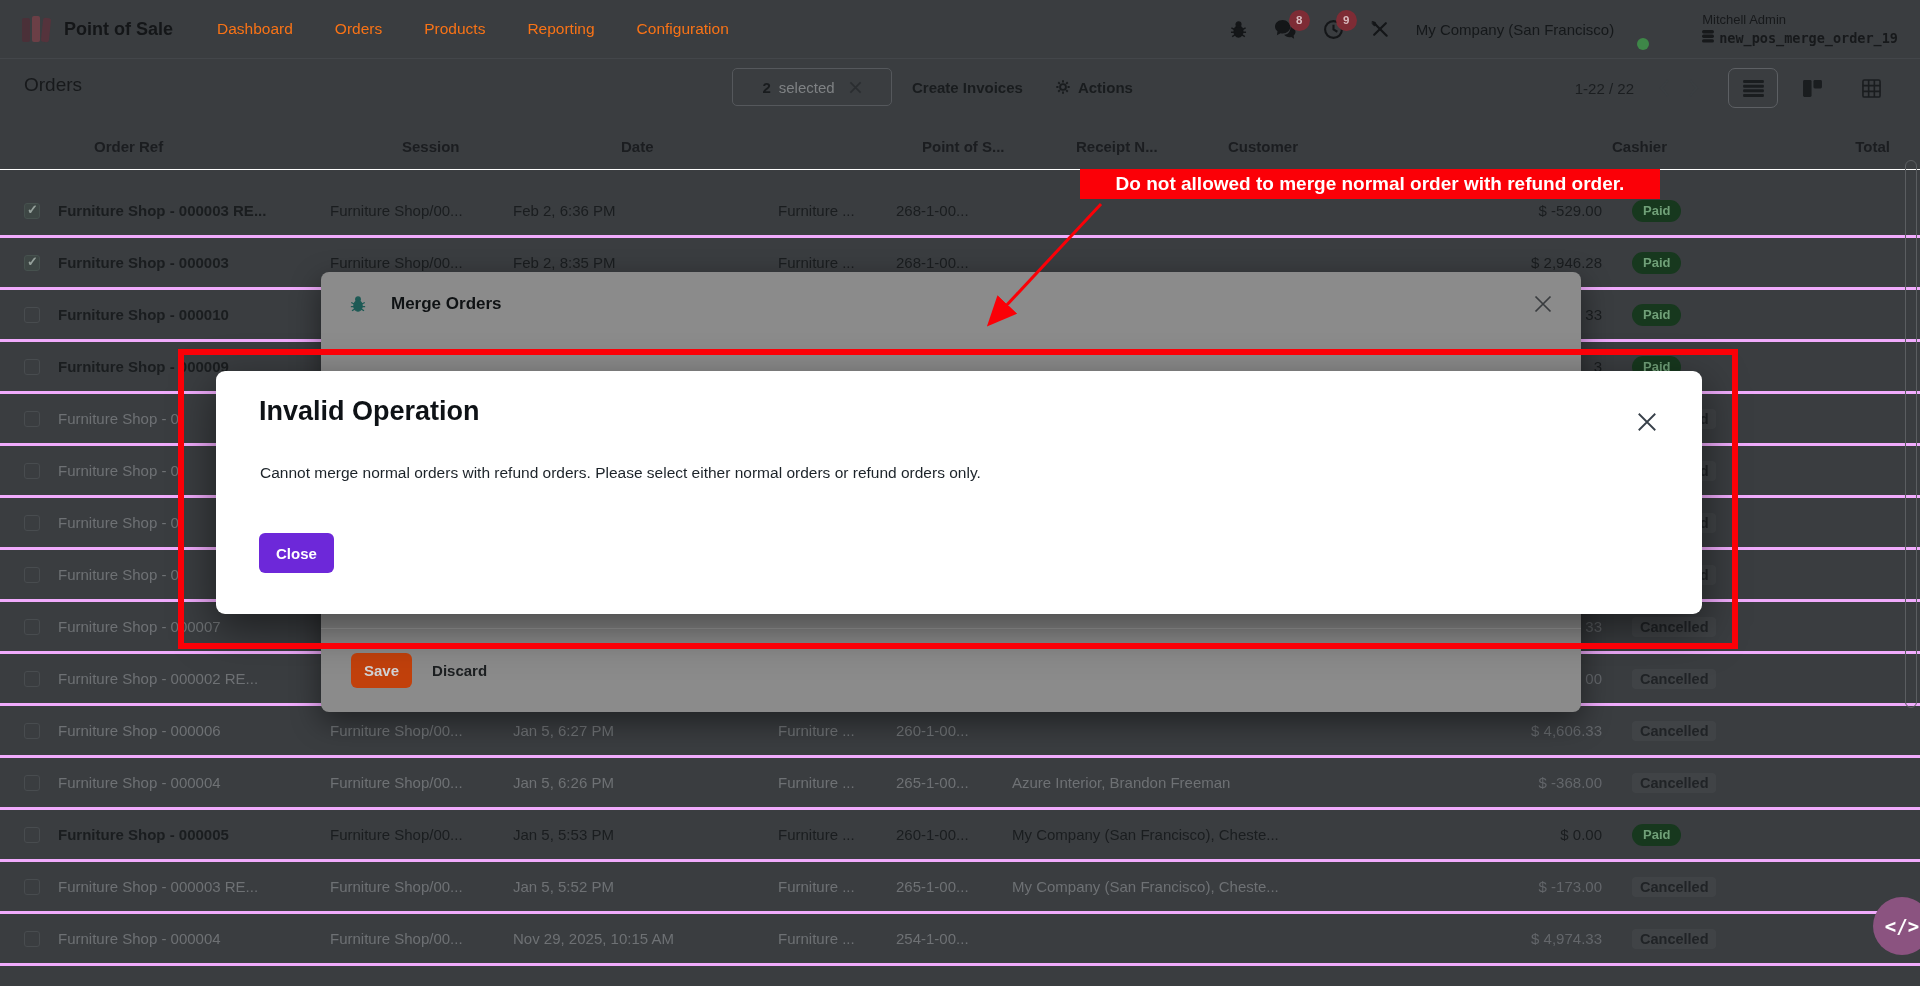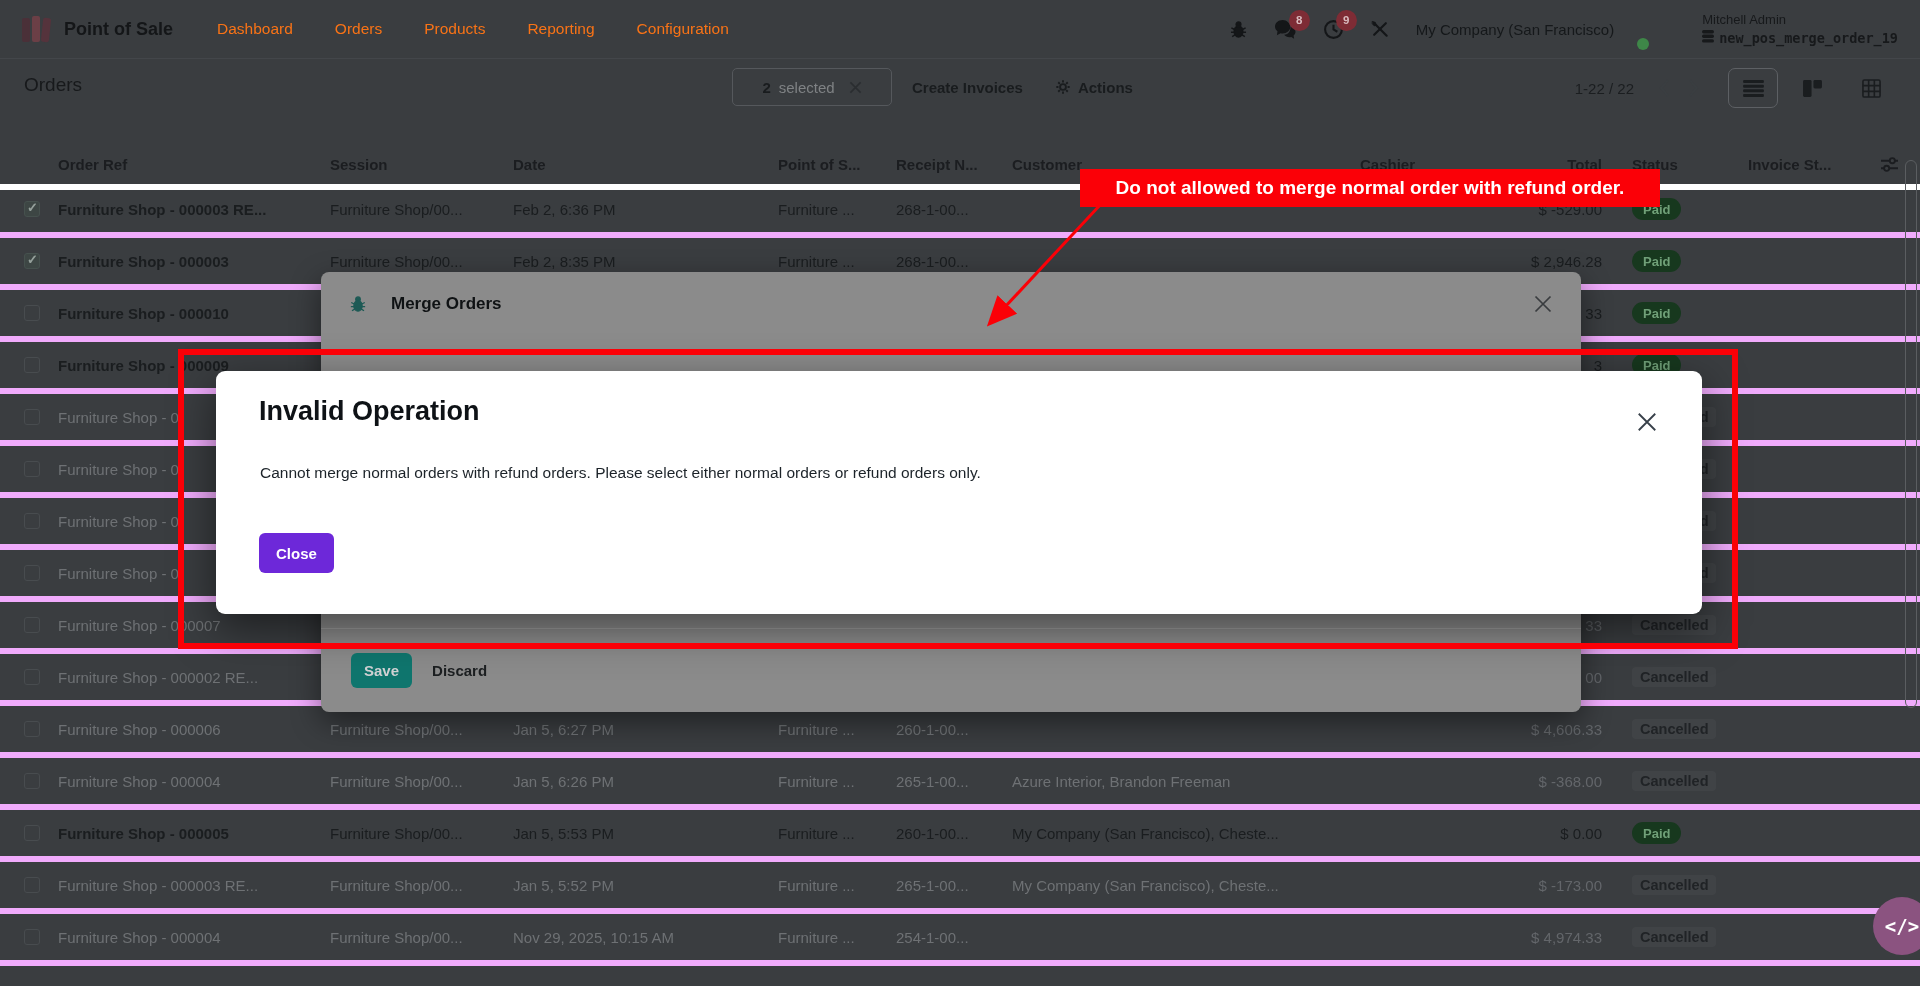--- a/index.html
+++ b/index.html
@@ -52,32 +52,32 @@
   .actions-btn { margin-left:32px; }
   .cp-right { position:absolute; right:24px; top:9px; display:flex; align-items:center; }
   .pager-txt { font-size:15px; color:#1b1e20; margin-right:16px; }
   .pg-btn { color:#3a3e41; display:flex; align-items:center; padding:4px 9px; cursor:pointer; }
   .switcher { display:flex; align-items:center; margin-left:20px; gap:9px; }
   .sw-btn { width:50px; height:40px; display:flex; align-items:center; justify-content:center;
             color:#1a1d1f; cursor:pointer; border-radius:7px; }
   .sw-btn.active { border:1px solid #5d6064; }
 
   
-  .thead { position:absolute; left:0; top:144px; width:100%; height:46px;
+  .thead { position:absolute; left:0; top:124px; width:100%; height:46px;
            display:grid; grid-template-columns:var(--cols); align-items:center;
-           border-bottom:6px solid #ffffff; }
+           border-bottom:1px solid #ffffff;gap:36px; }
   .thead > span { font-weight:600; font-size:15px; color:#1b1d20; padding-left:8px;
                   white-space:nowrap; overflow:hidden; cursor:pointer; }
   .thead .h-total { text-align:right; padding-left:0; }
   .thead .h-status { padding-left:30px; }
   .filter-ico { margin-left:22px; color:#1b1d20; display:flex; cursor:pointer; }
 
   .rows { position:absolute; left:0; top:186px; width:100%; }
   .trow { display:grid; grid-template-columns:var(--cols); height:52px; align-items:center;
-          border-bottom:6px solid #f0abfc; font-size:15px; color:#1a1d1f; cursor:pointer; }
+          border-bottom:3px solid #f0abfc; font-size:15px; color:#1a1d1f; cursor:pointer; }
   .trow > span { padding-left:8px; white-space:nowrap; overflow:hidden; }
   .c-ref { font-weight:600; }
   .trow.muted .c-ref, .trow.muted .c-session, .trow.muted .c-date, .trow.muted .c-pos,
   .trow.muted .c-receipt, .trow.muted .c-customer { font-weight:400; color:#6e7174; }
   .c-total { text-align:right; font-weight:500; }
   .trow.muted .c-total { color:#63666a; }
   .cb-cell { padding-left:0 !important; }
   .cb { display:block; width:16px; height:16px; margin-left:24px; border:1px solid #484c4f;
         border-radius:3px; position:relative; cursor:pointer; }
   .cb.checked { background:#3d4644; border-color:#46514e; }
@@ -95,37 +95,37 @@
   .merge-modal { position:absolute; left:321px; top:272px; width:1260px; height:440px;
                  background:#8b8b8b; border-radius:8px; box-shadow:0 10px 30px rgba(0,0,0,.45);
                  z-index:10; display:flex; flex-direction:column; }
   .merge-header { height:64px; display:flex; align-items:center; gap:24px; padding:0 28px; }
   .merge-title { font-size:17px; font-weight:700; color:#0f1214; }
   .bug-ico { color:#1d5a55; display:flex; }
   .merge-close { margin-left:auto; color:#393c3f; display:flex; cursor:pointer; }
   .merge-body { flex:1; }
   .merge-footer { height:84px; border-top:1px solid #9d9d9d; display:flex; align-items:center;
                   gap:20px; padding:0 30px; }
-  .save-btn { background:#0f766e; color:#d2d3d5; border:none; border-radius:6px;
+  .save-btn { background:#c2410c; color:#d2d3d5; border:none; border-radius:6px;
               font-family:inherit; font-size:15px; font-weight:600; padding:9px 13px; cursor:pointer; }
   .discard-btn { background:transparent; border:none; color:#1c1f21; font-family:inherit;
                  font-size:15px; font-weight:600; cursor:pointer; }
 
   
   .error-modal { position:absolute; left:216px; top:371px; width:1486px; height:243px;
                  background:#ffffff; border-radius:9px; box-shadow:0 14px 44px rgba(0,0,0,.5); z-index:20; }
   .err-title { position:absolute; left:43px; top:25px; font-size:27px; font-weight:600; color:#0e1216; }
   .err-close { position:absolute; right:44px; top:40px; color:#374049; display:flex; cursor:pointer; }
   .err-msg { position:absolute; left:44px; top:93px; font-size:15.5px; color:#1c2329; }
   .err-btn { position:absolute; left:43px; top:162px; height:40px; padding:0 17px;
              border:none; border-radius:6px; font-family:inherit; font-size:15px; font-weight:600;
              color:#fff; cursor:pointer; }
 
   
-  .note-bar { position:absolute; left:1080px; top:169px; width:580px; height:38px; z-index:30;
+  .note-bar { position:absolute; left:1080px; top:169px; width:580px; height:30px; z-index:30;
               display:flex; align-items:center; justify-content:center;
               color:#fff; font-weight:700; font-size:19px; white-space:nowrap; }
   .red-rect { position:absolute; left:178px; top:349px; width:1560px; height:300px;
               border:6px solid #fb0007; z-index:30; pointer-events:none; }
   .arrow-svg { position:absolute; left:0; top:0; width:1920px; height:986px; z-index:30; pointer-events:none; }
 
   
   .fab { position:absolute; left:1873px; top:897px; width:58px; height:58px; border-radius:50%;
          background:#8b5380; z-index:40; color:#fff; display:flex; align-items:center;
          justify-content:center; font-size:19px; font-weight:700; cursor:pointer;

